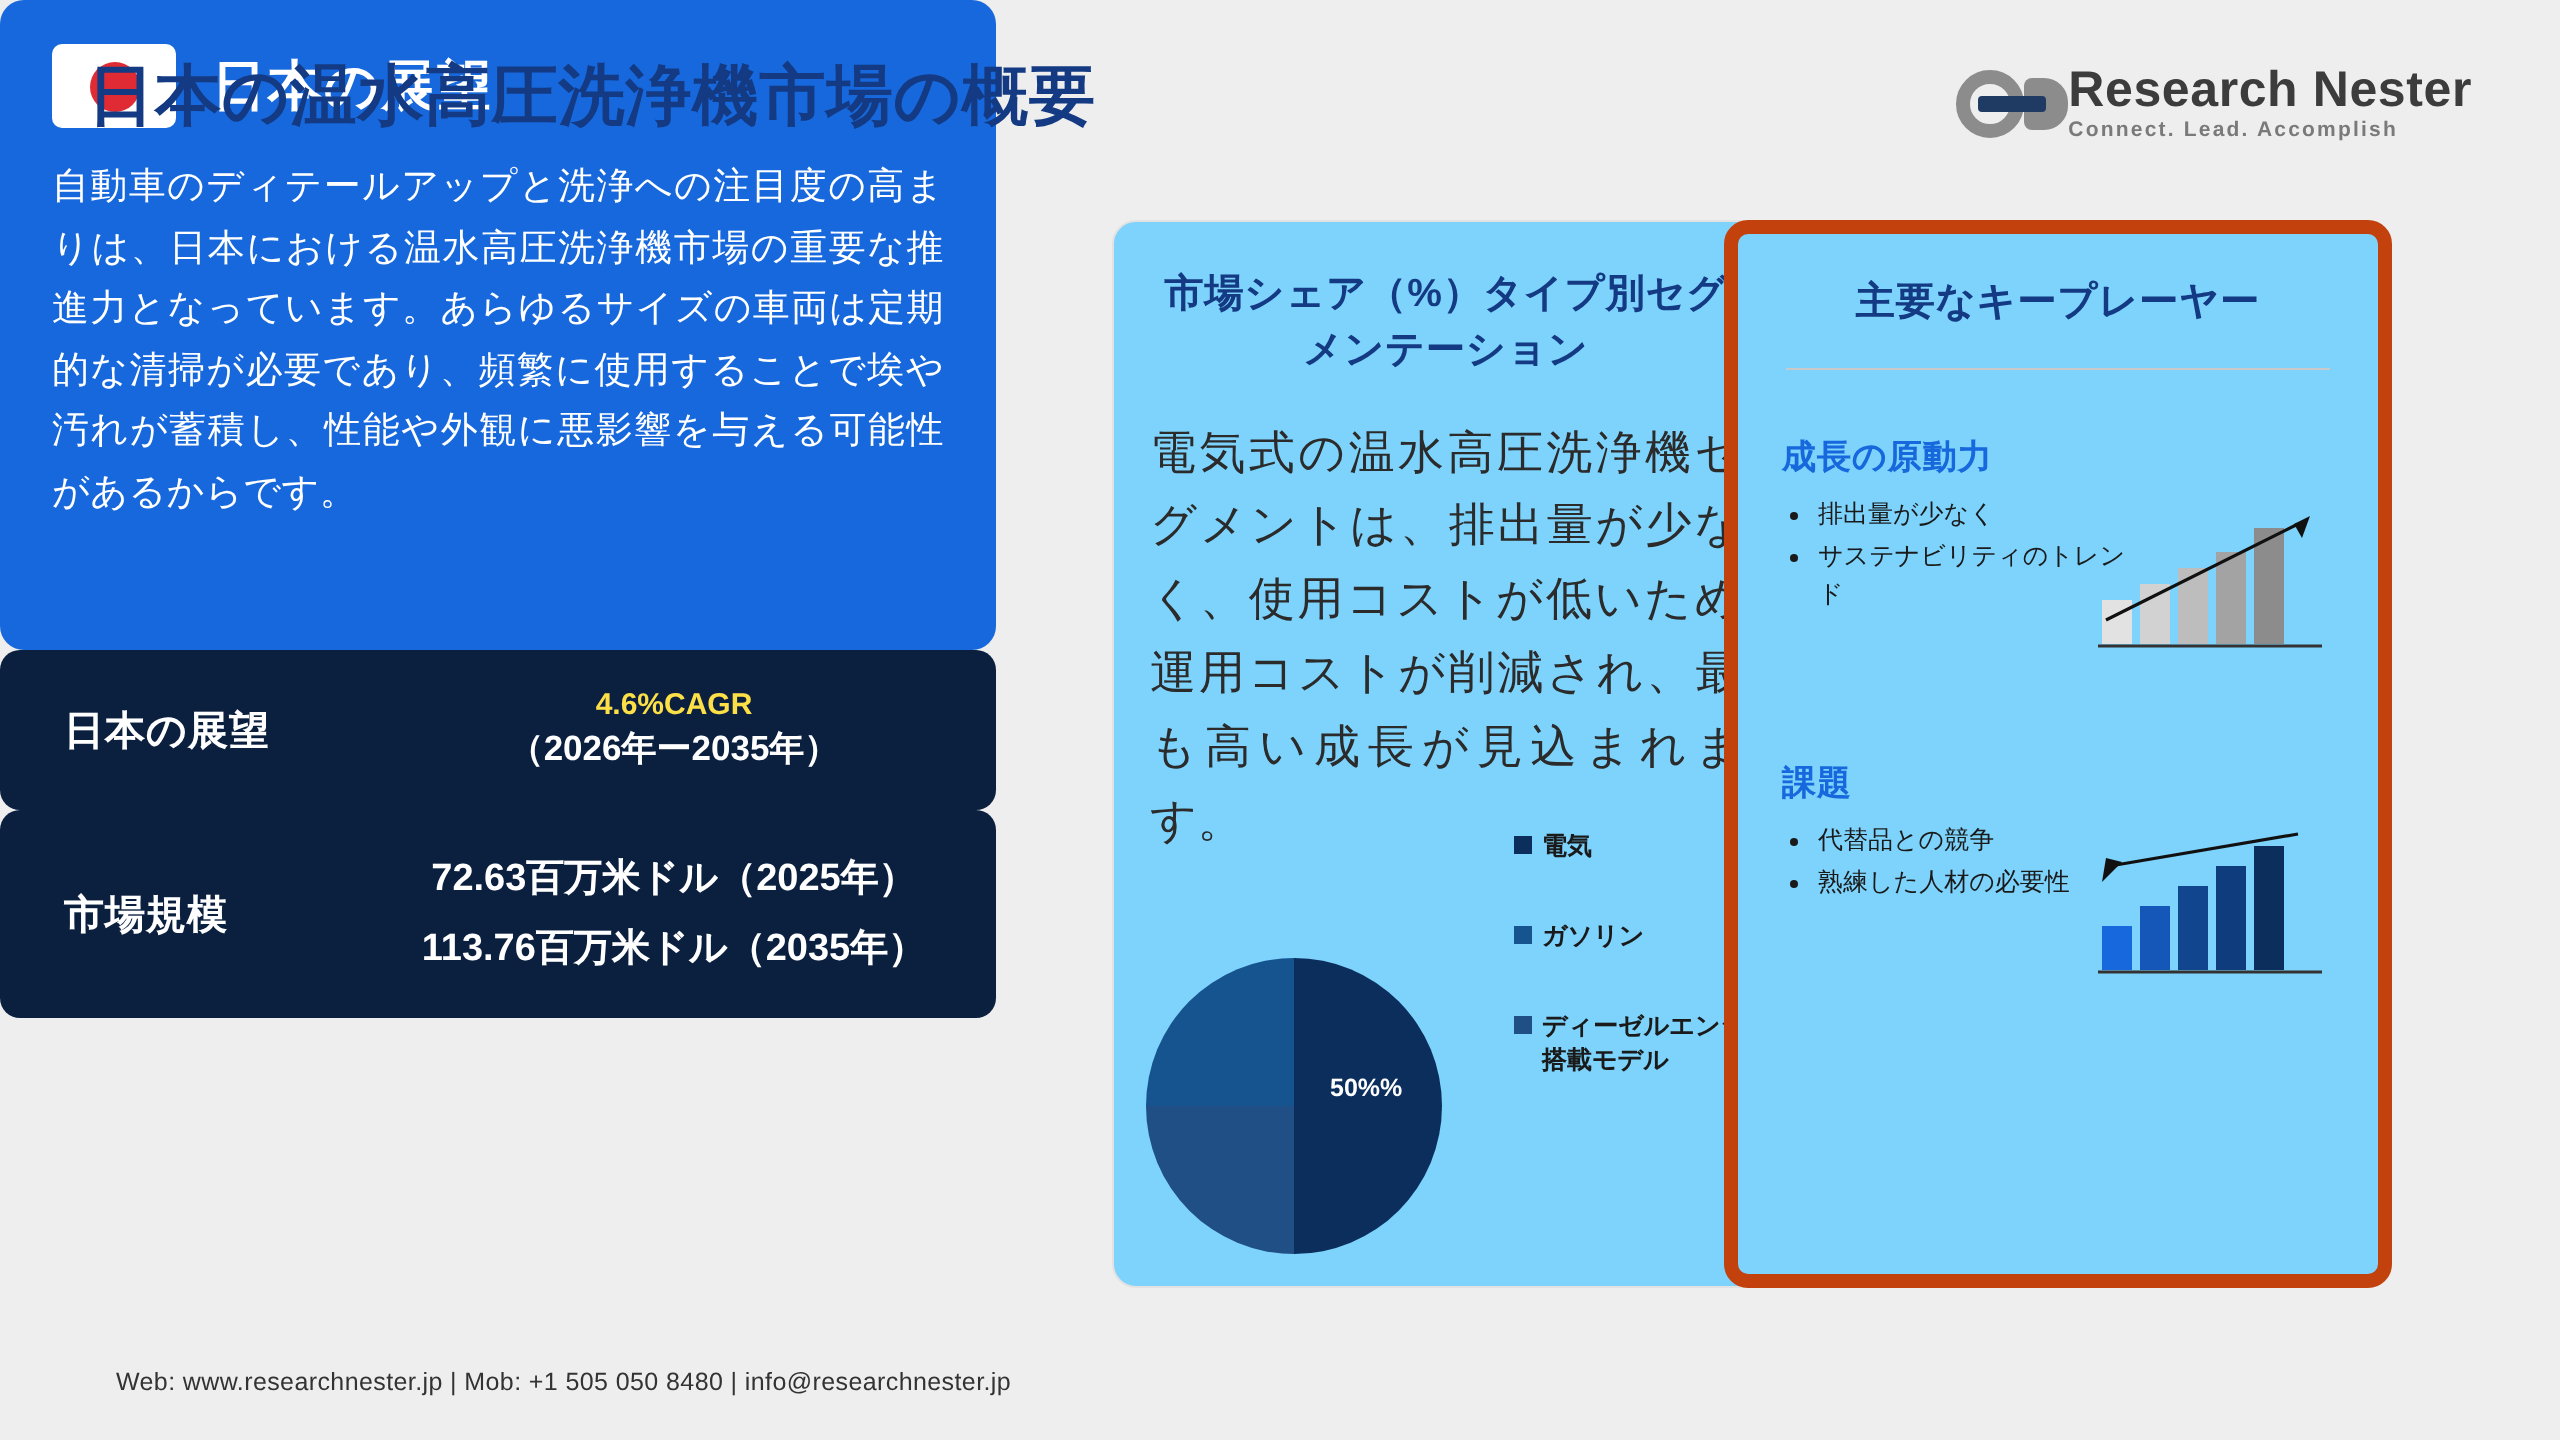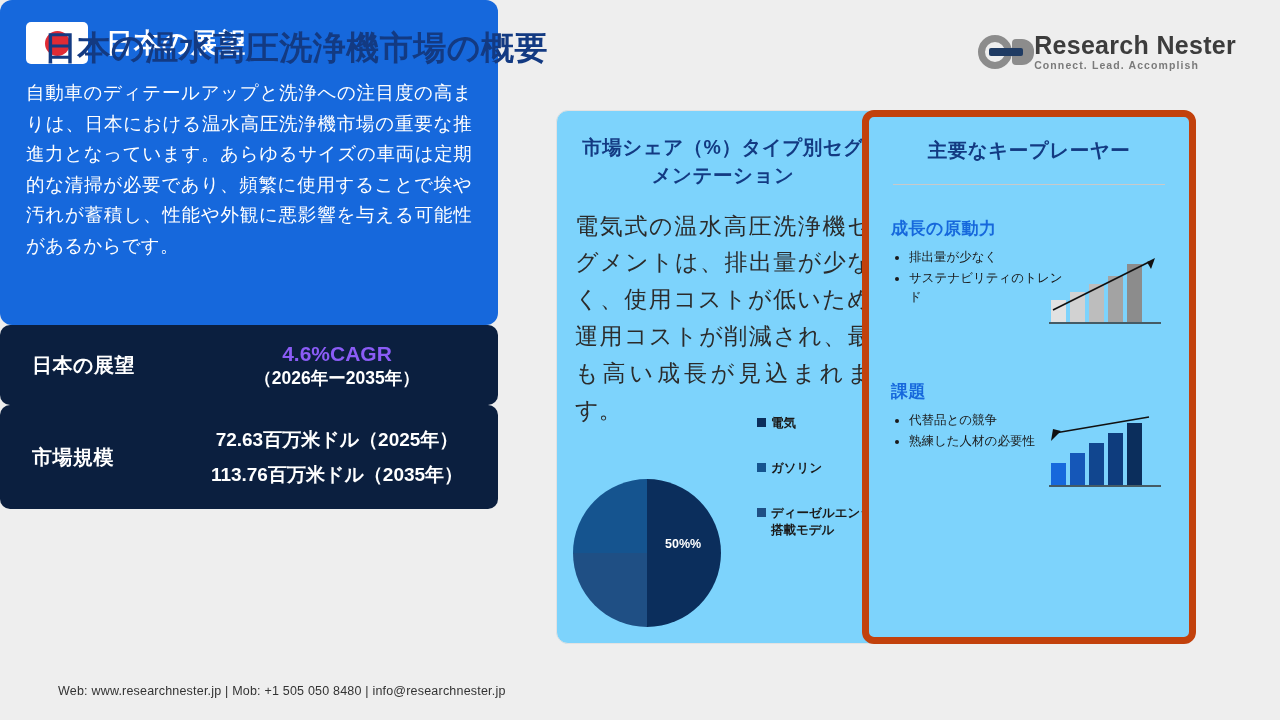--- a/index.html
+++ b/index.html
@@ -138,23 +138,23 @@
     font-size: 20px;
     font-weight: bold;
     letter-spacing: 0.5px;
   }
   .stat-value {
     flex: 1;
     text-align: center;
     padding-right: 14px;
   }
   .cagr-big {
-    font-size: 21px;
-    font-weight: bold;
-    color: #8b5cf6;
+    font-size: 15px;
+    font-weight: bold;
+    color: #fde047;
     display: block;
     line-height: 1.25;
   }
   .cagr-years {
     font-size: 17.5px;
     font-weight: bold;
     color: #ffffff;
     display: block;
     line-height: 1.3;
   }

